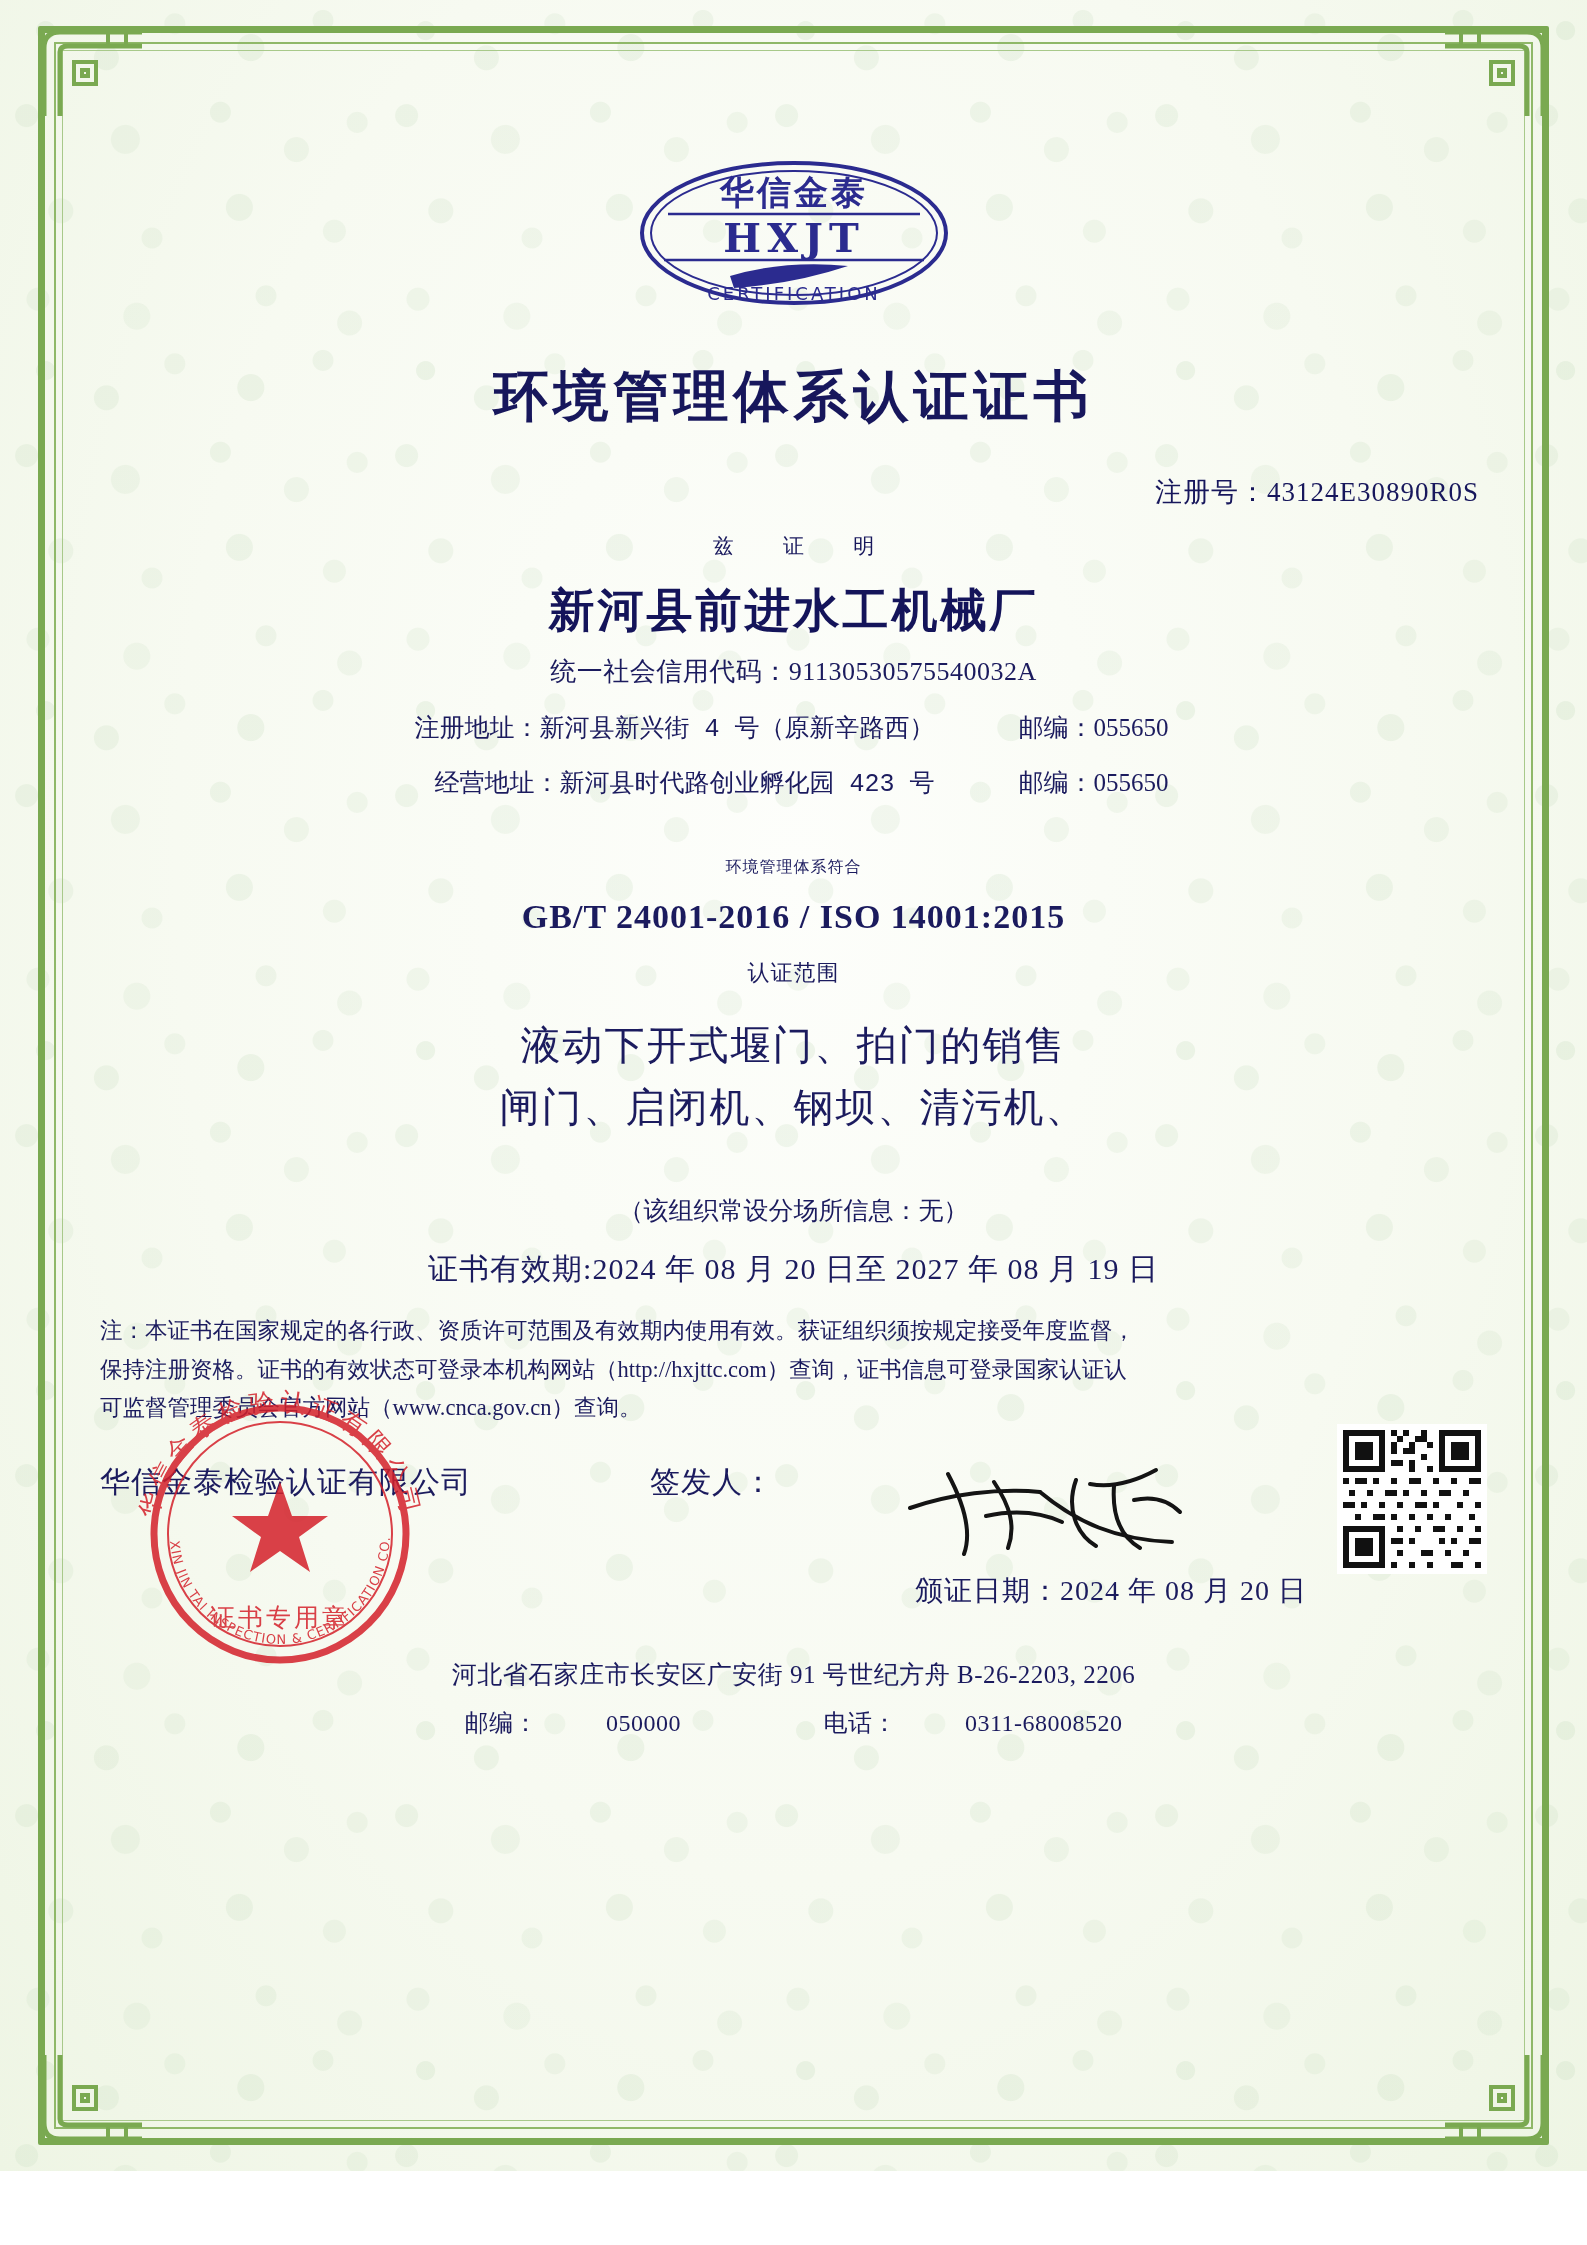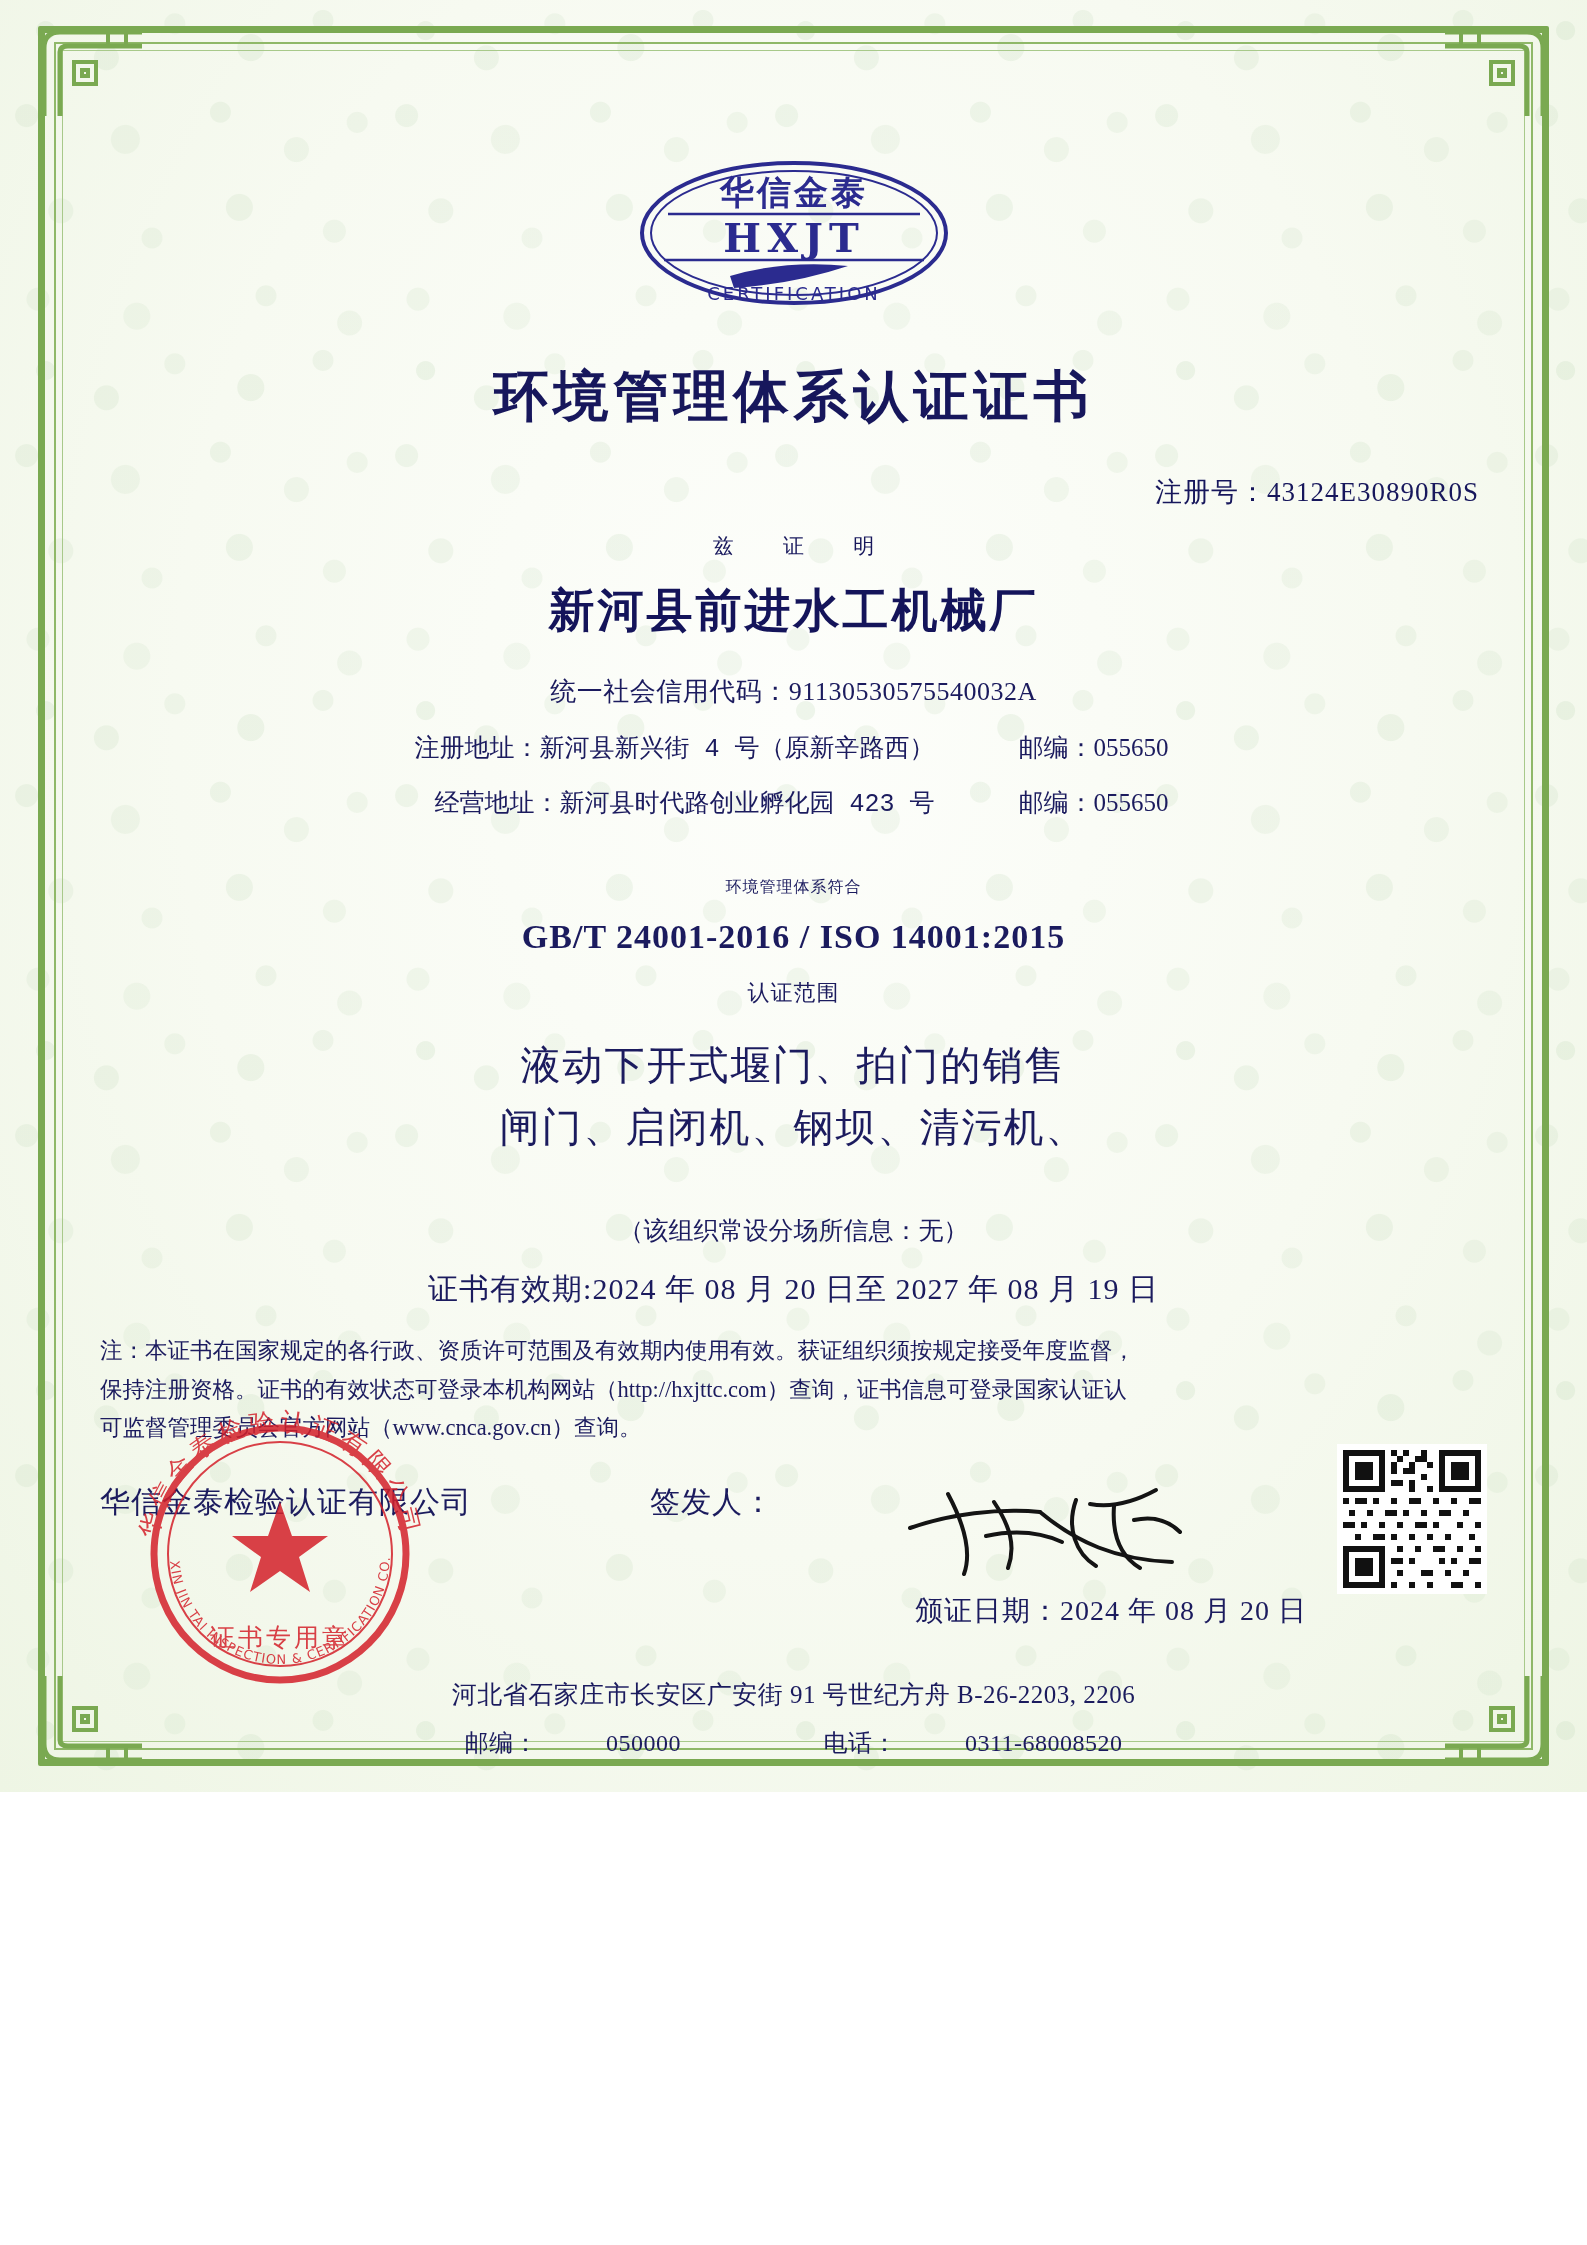--- a/index.html
+++ b/index.html
@@ -10,21 +10,21 @@
   body {
     width: 1587px;
     height: 2245px;
     font-family: "Liberation Serif", "DejaVu Serif", serif;
     overflow: hidden;
   }
 
   #cert {
     position: relative;
     width: 1587px;
-    height: 1792px;
+    height: 2171px;
     background:
       radial-gradient(ellipse at 50% 40%, #fdfefb 0%, #f7faf1 55%, #eef5e4 100%);
     overflow: hidden;
   }
 
   
   #cloudpattern {
     position: absolute;
     inset: 0;
     opacity: 0.5;
@@ -130,21 +130,21 @@
   .company {
     margin-top: 20px;
     font-size: 46px;
     font-weight: bold;
     letter-spacing: 3px;
     color: #14145a;
     font-family: "DejaVu Serif", "Liberation Serif", serif;
   }
 
   .credit-code {
-    margin-top: 32px;
+    margin-top: 12px;
     font-size: 26px;
     letter-spacing: 0.5px;
   }
 
   .addr-row {
     margin-top: 22px;
     display: flex;
     justify-content: center;
     align-items: baseline;
     font-size: 25px;

